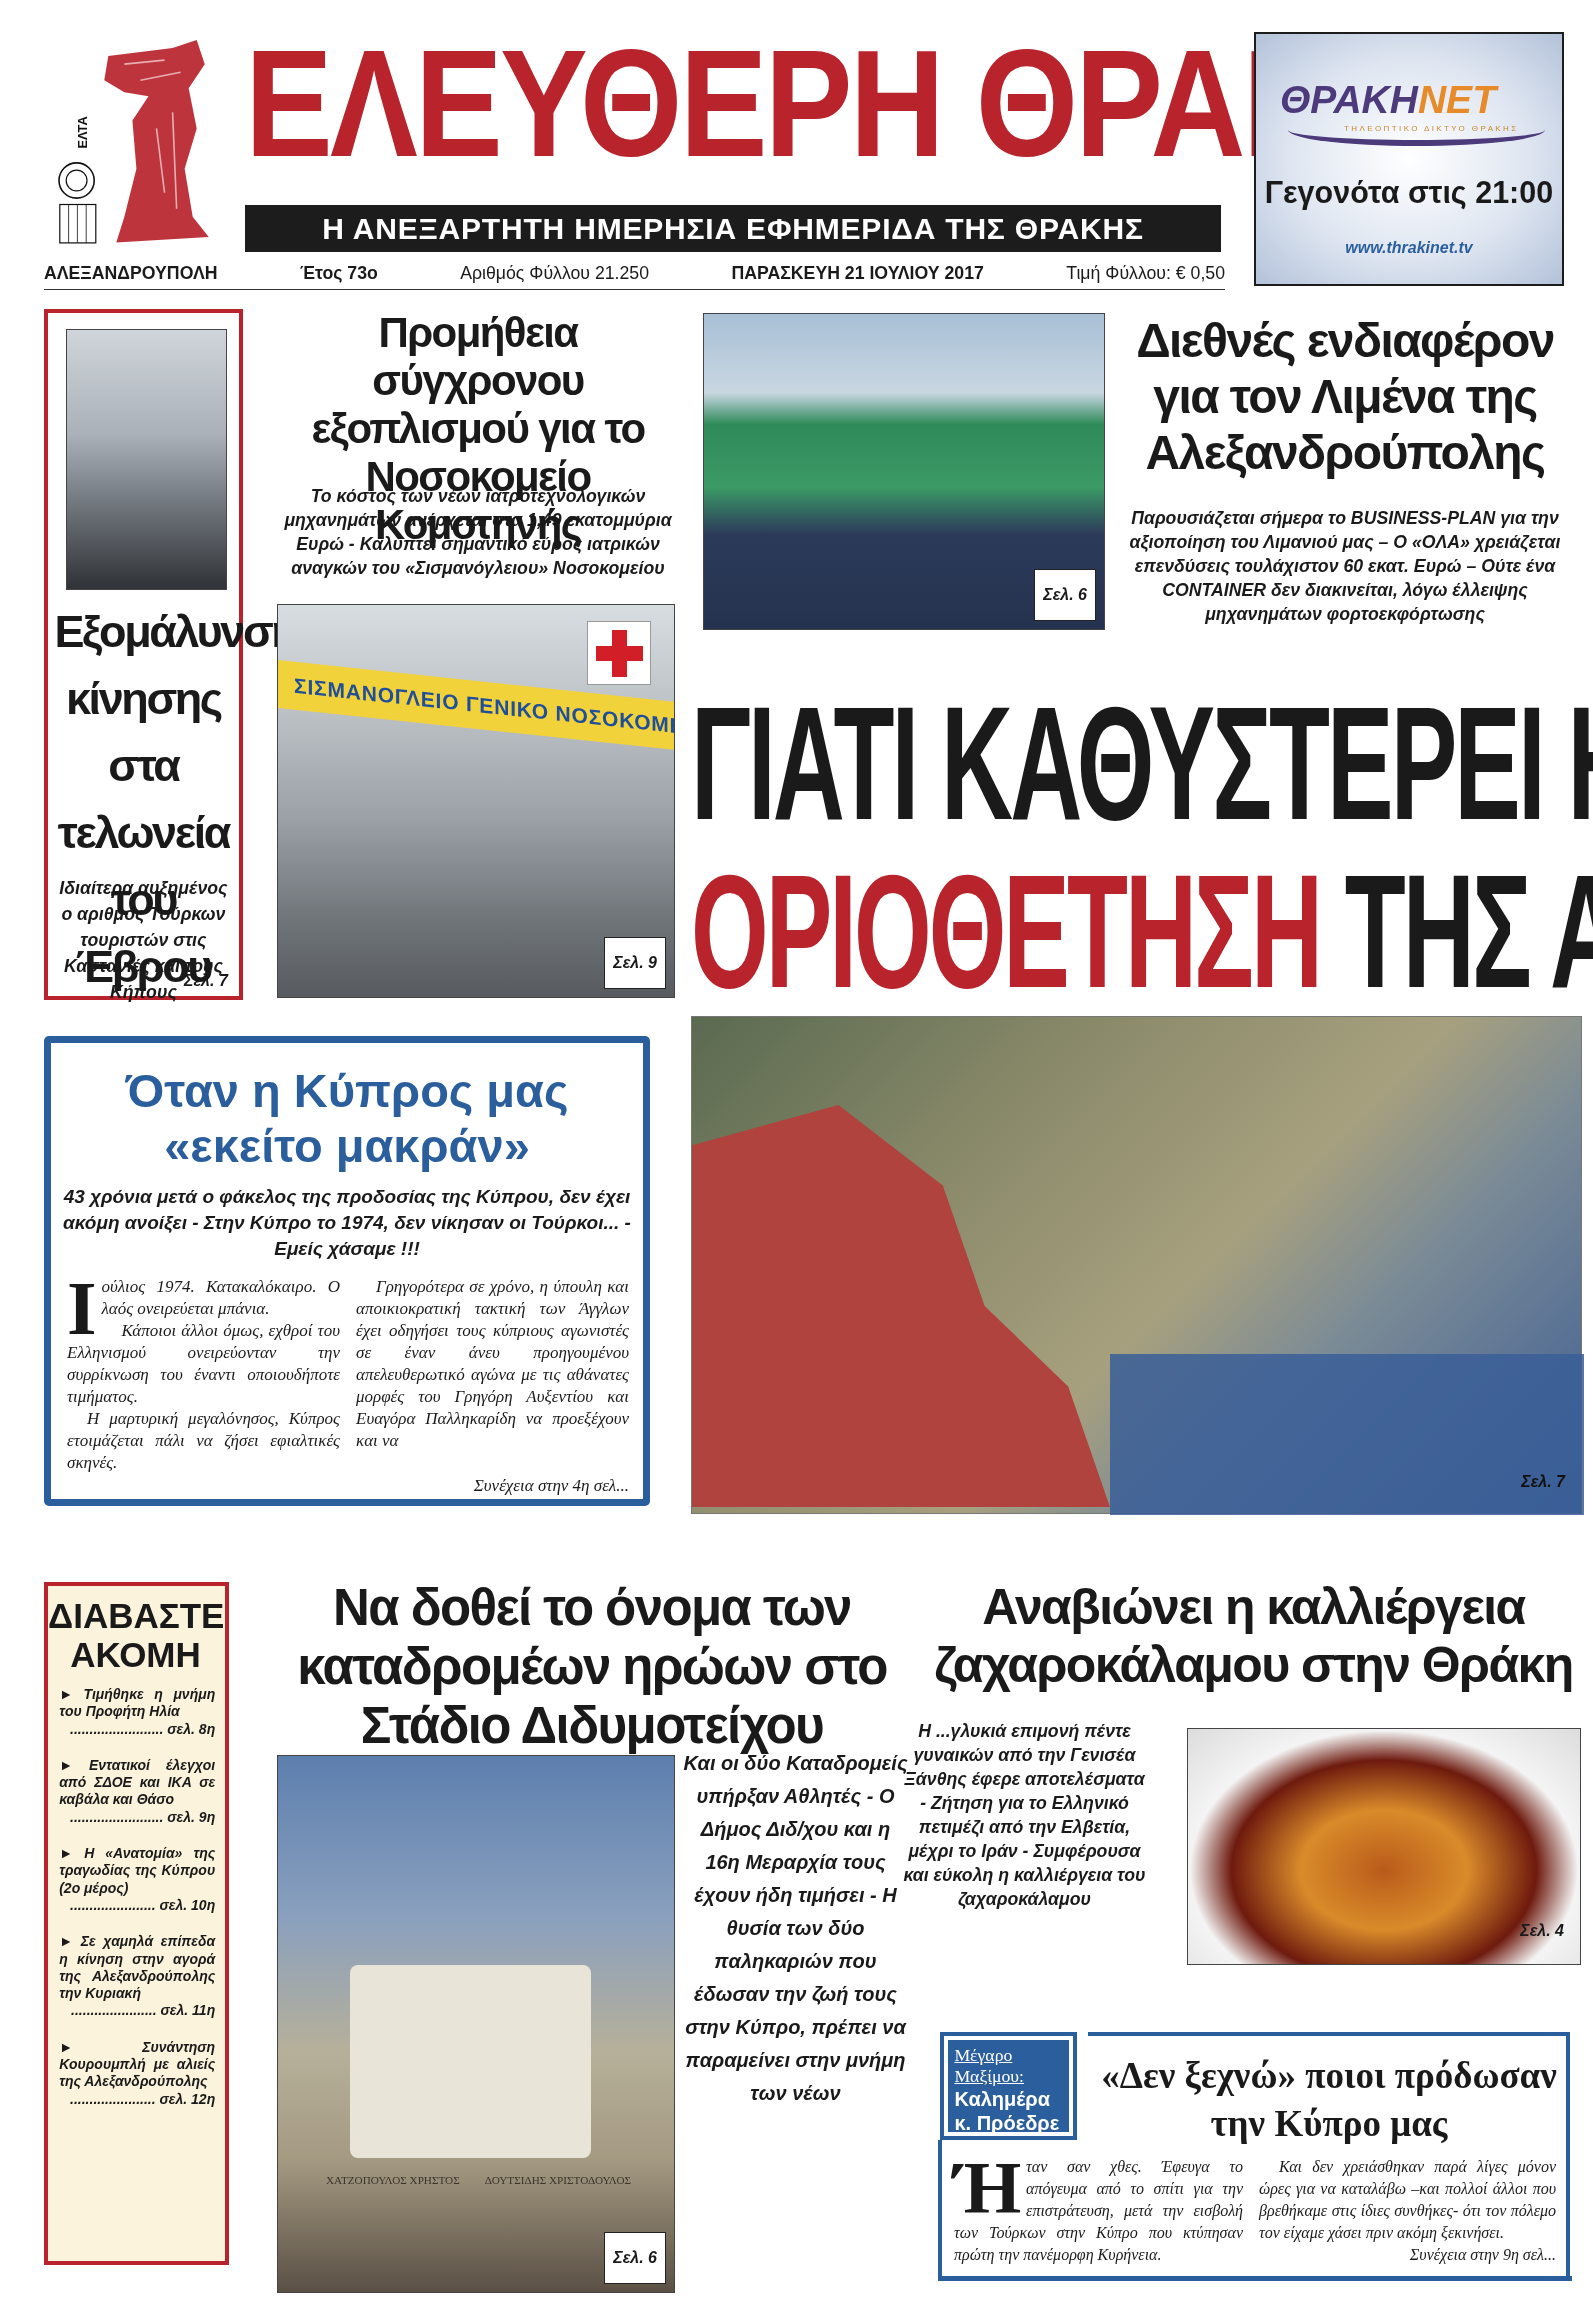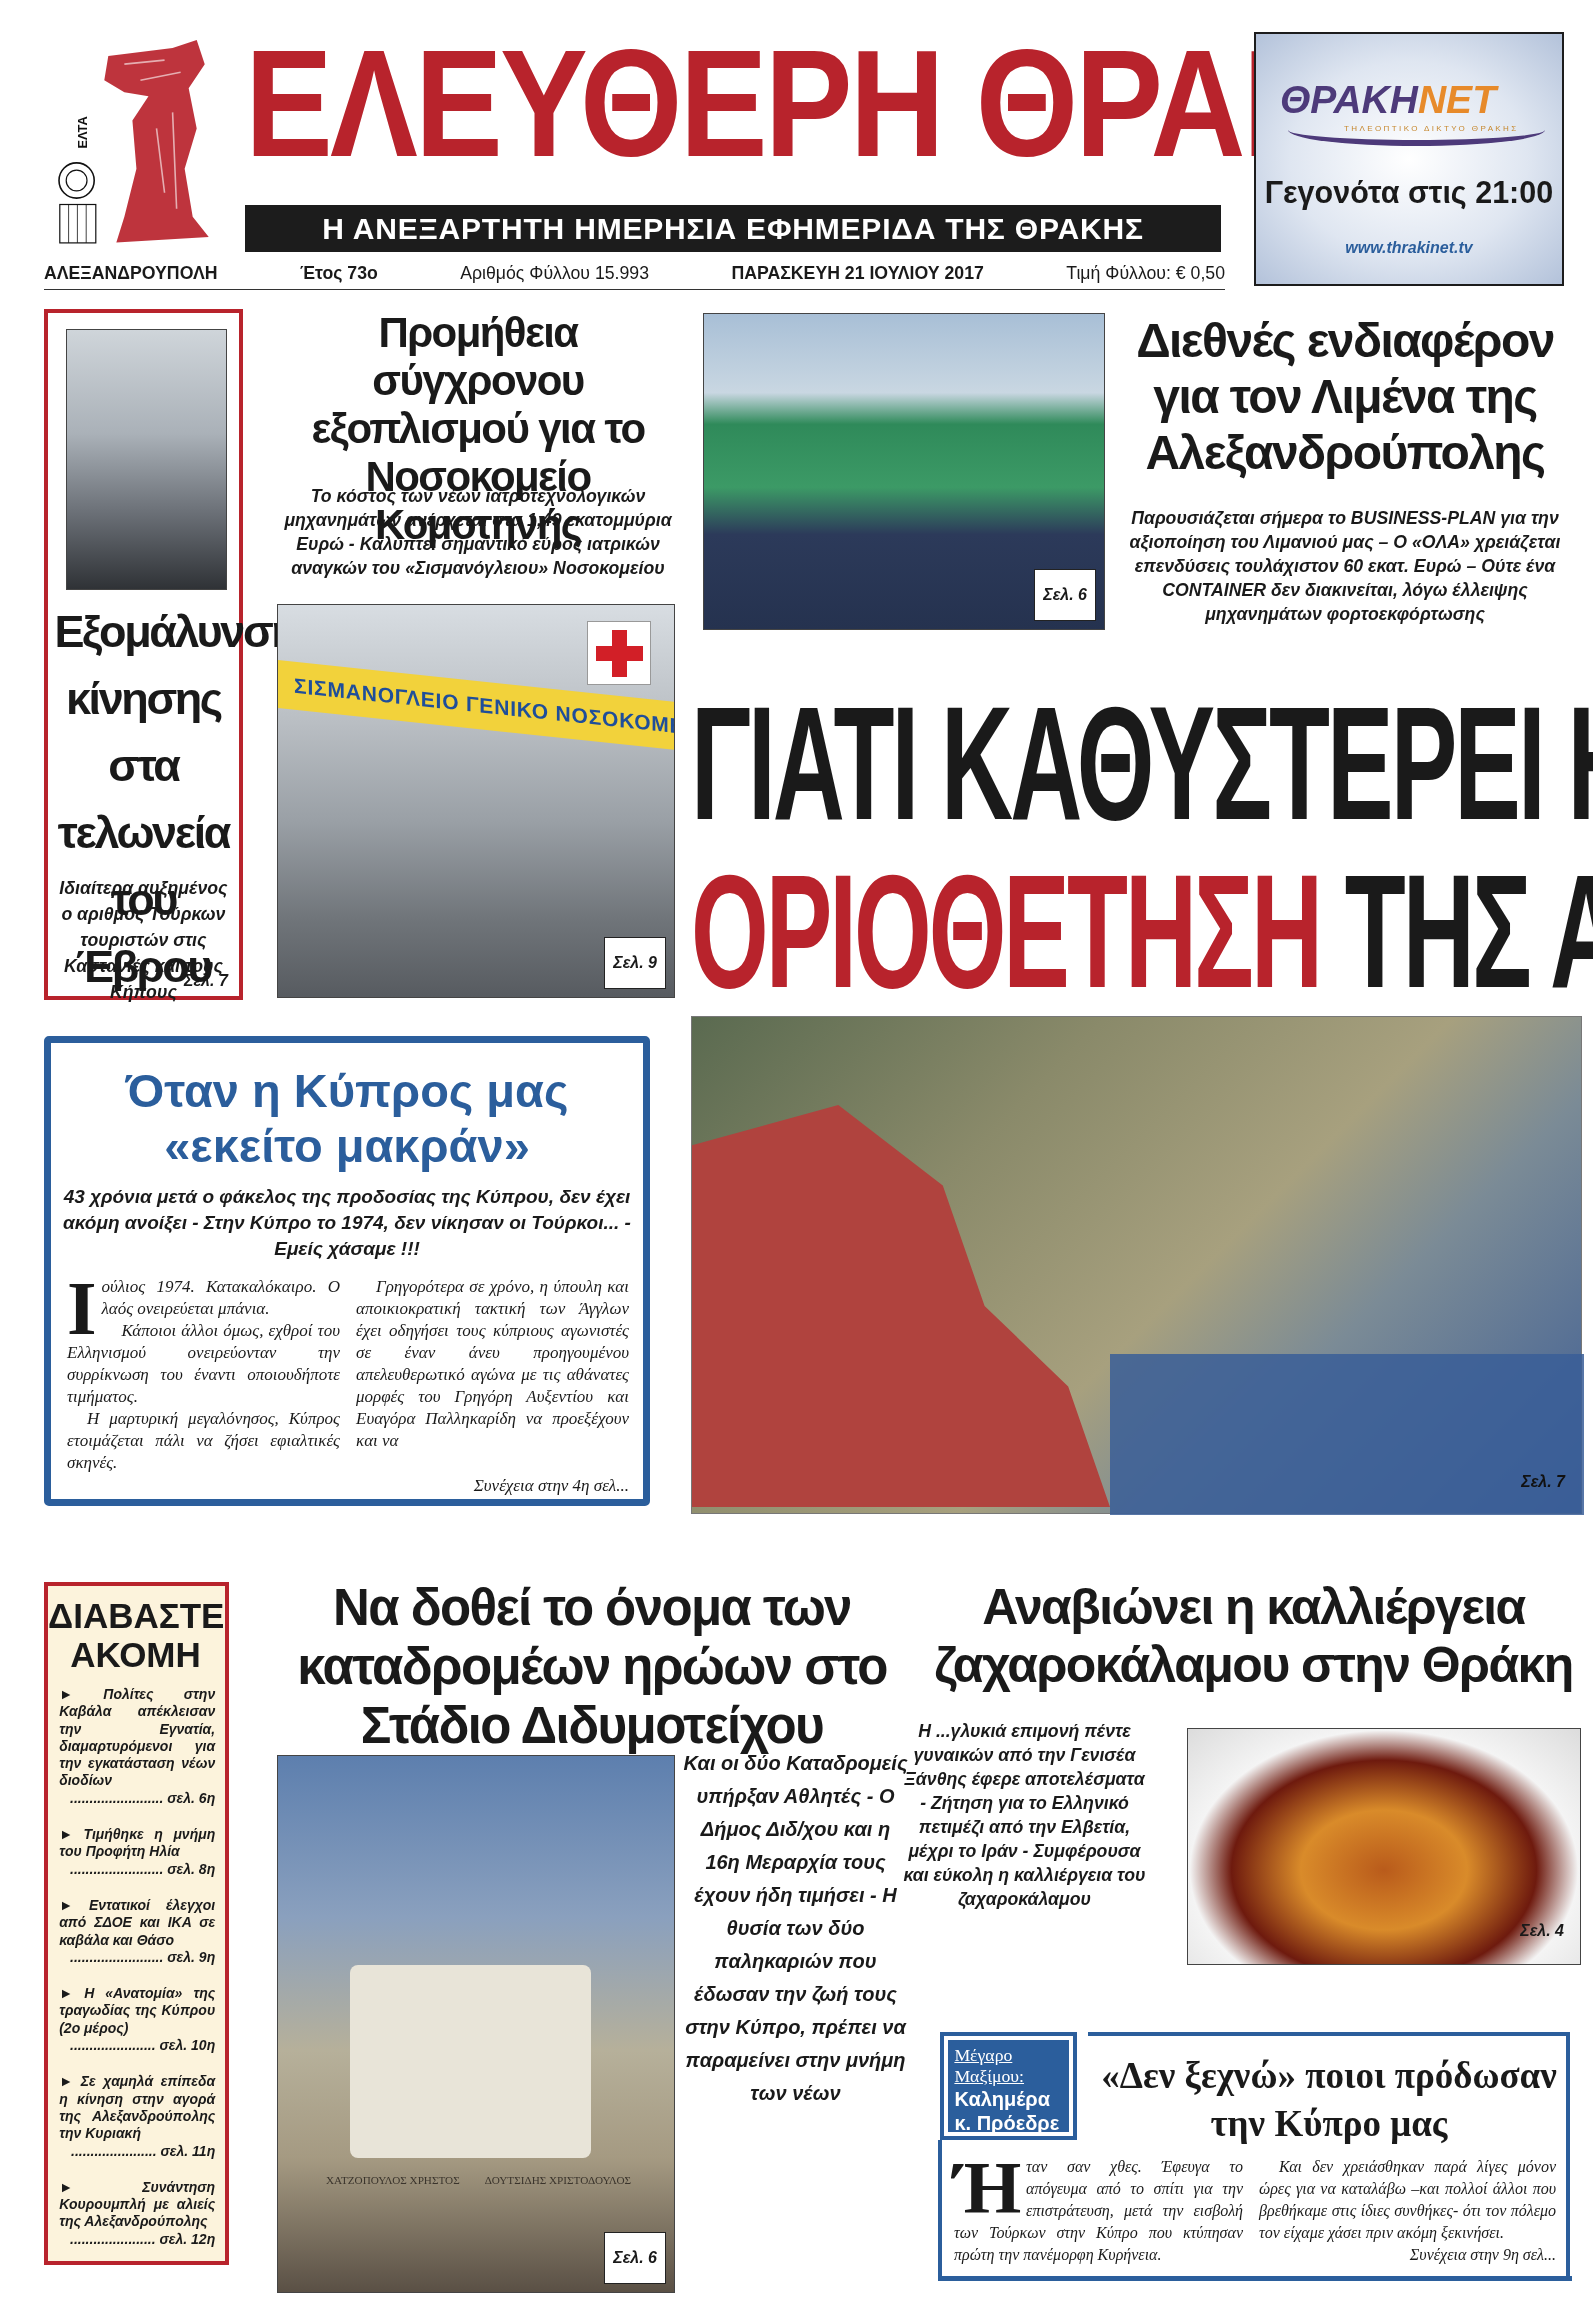--- a/index.html
+++ b/index.html
@@ -118,21 +118,21 @@
   <svg width="153" height="217" viewBox="0 0 190 270">
     <path d="M40 30 L120 20 L150 10 L160 40 L140 70 L150 120 L135 170 L145 230 L165 255 L50 262 L60 230 L75 170 L70 110 L90 80 L60 75 L35 60 Z" fill="#b8232c" opacity=".92"></path>
     <path d="M60 40 L110 35 M80 60 L130 50 M100 120 L110 200 M120 100 L125 220" stroke="#fff" stroke-width="2" opacity=".6"></path>
   </svg>
 </div>
 <div class="abs" id="title">ΕΛΕΥΘΕΡΗ ΘΡΑΚΗ</div>
 <div class="abs" id="tagline-bar">Η ΑΝΕΞΑΡΤΗΤΗ ΗΜΕΡΗΣΙΑ ΕΦΗΜΕΡΙΔΑ ΤΗΣ ΘΡΑΚΗΣ</div>
 <div class="abs" id="infobar">
   <span style="font-weight:700">ΑΛΕΞΑΝΔΡΟΥΠΟΛΗ</span>
   <span style="font-weight:700">Έτος 73ο</span>
-  <span>Αριθμός Φύλλου 15.993</span>
+  <span>Αριθμός Φύλλου 21.250</span>
   <span style="font-weight:700">ΠΑΡΑΣΚΕΥΗ 21 ΙΟΥΛΙΟΥ 2017</span>
   <span>Τιμή Φύλλου: € 0,50</span>
 </div>
 
 <div class="abs" id="ad">
   <div class="swoosh"></div>
   <div class="brand"><span>ΘΡΑΚΗ</span><b>NET</b></div>
   <div class="sub">ΤΗΛΕΟΠΤΙΚΟ ΔΙΚΤΥΟ ΘΡΑΚΗΣ</div>
   <div class="news">Γεγονότα στις 21:00</div>
   <div class="url">www.thrakinet.tv</div>
@@ -178,21 +178,20 @@
   </div>
   <div class="col" id="cy-col2">
     <span class="indent">Γρηγορότερα σε χρόνο, η ύπουλη και αποικιοκρατική τακτική των Άγγλων έχει οδηγήσει τους κύπριους αγωνιστές σε έναν άνευ προηγουμένου απελευθερωτικό αγώνα με τις αθάνατες μορφές του Γρηγόρη Αυξεντίου και Ευαγόρα Παλληκαρίδη να προεξέχουν και να</span>
     <span class="cont">Συνέχεια στην 4η σελ...</span>
   </div>
 </div>
 
 <div class="abs" id="read-box">
   <div class="abs" id="read-title">ΔΙΑΒΑΣΤΕ ΑΚΟΜΗ</div>
   <div class="abs" id="read-list">
-    <div class="read-item"><span>► Πολίτες στην Καβάλα απέκλεισαν την Εγνατία, διαμαρτυρόμενοι για την εγκατάσταση νέων διοδίων</span><span class="pg">........................ σελ. 6η</span></div>
     <div class="read-item"><span>► Τιμήθηκε η μνήμη του Προφήτη Ηλία</span><span class="pg">........................ σελ. 8η</span></div>
     <div class="read-item"><span>► Εντατικοί έλεγχοι από ΣΔΟΕ και ΙΚΑ σε καβάλα και Θάσο</span><span class="pg">........................ σελ. 9η</span></div>
     <div class="read-item"><span>► Η «Ανατομία» της τραγωδίας της Κύπρου (2ο μέρος)</span><span class="pg">...................... σελ. 10η</span></div>
     <div class="read-item"><span>► Σε χαμηλά επίπεδα η κίνηση στην αγορά της Αλεξανδρούπολης την Κυριακή</span><span class="pg">...................... σελ. 11η</span></div>
     <div class="read-item"><span>► Συνάντηση Κουρουμπλή με αλιείς της Αλεξανδρούπολης</span><span class="pg">...................... σελ. 12η</span></div>
   </div>
 </div>
 
 <div class="abs" id="cmd-title">Να δοθεί το όνομα των καταδρομέων ηρώων στο Στάδιο Διδυμοτείχου</div>
 <div class="photo" id="cmd-photo">

